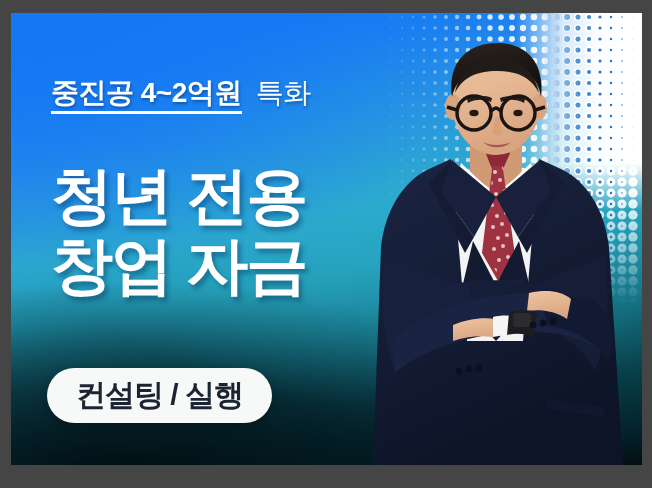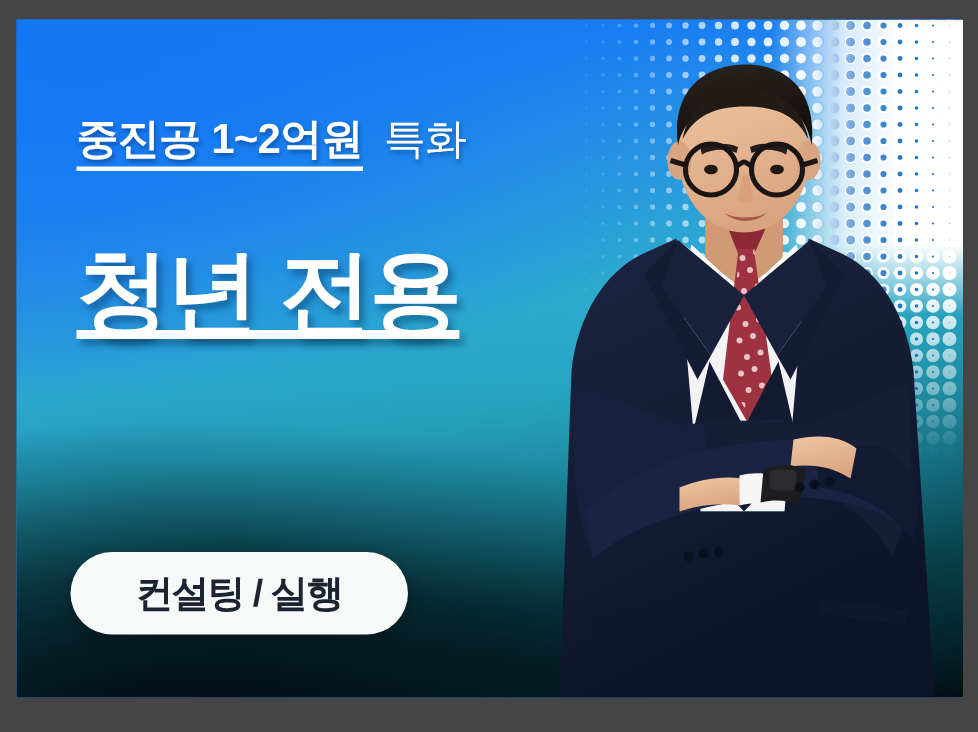--- a/index.html
+++ b/index.html
@@ -115,42 +115,41 @@
     position: absolute;
     left: 40px;
     top: 148px;
     color: #ffffff;
     font-weight: bold;
     font-size: 62px;
     line-height: 1.13;
     letter-spacing: -2px;
     white-space: nowrap;
     text-shadow: 3px 4px 5px rgba(0,35,70,0.40);
-    text-decoration: underline;
   }
   .headline .line { display: block; }
 
   .pill {
     position: absolute;
     left: 36px;
     top: 355px;
     width: 225px;
     height: 55px;
     border-radius: 28px;
     background: #f7f8f8;
     box-shadow: 0 3px 10px rgba(0,0,0,0.28);
     display: flex;
     align-items: center;
     justify-content: center;
     box-sizing: border-box;
   }
   .pill-label {
     color: #1b2430;
     font-weight: bold;
-    font-size: 25px;
+    font-size: 30px;
     letter-spacing: -1px;
     white-space: nowrap;
   }
 </style>
 </head>
 <body>
 
 <div id="banner-frame">
 
   <div id="banner-canvas">
@@ -1634,25 +1633,26 @@
 
         <path d="M162,76 L159,92 C161,95 167,95 169,92 L166,76 Z" fill="#d79c74" opacity="0.75"></path>
 
         <path d="M150,101 C157,105 171,105 178,101 C171,108 157,108 150,101 Z" fill="#a8574d"></path>
       </svg>
     </div>
 
     <div class="copy">
 
       <div class="eyebrow">
-        <span class="strong">중진공 1~2억원</span><span class="light">특화</span>
+        <span class="strong">중진공 4~2억원</span><span class="light">특화</span>
       </div>
 
       <div class="headline">
         <span class="line">청년 전용</span>
+        <span class="line">창업 자금</span>
       </div>
 
       <div class="pill">
         <span class="pill-label">컨설팅 / 실행</span>
       </div>
 
     </div>
 
   </div>
 </div>

